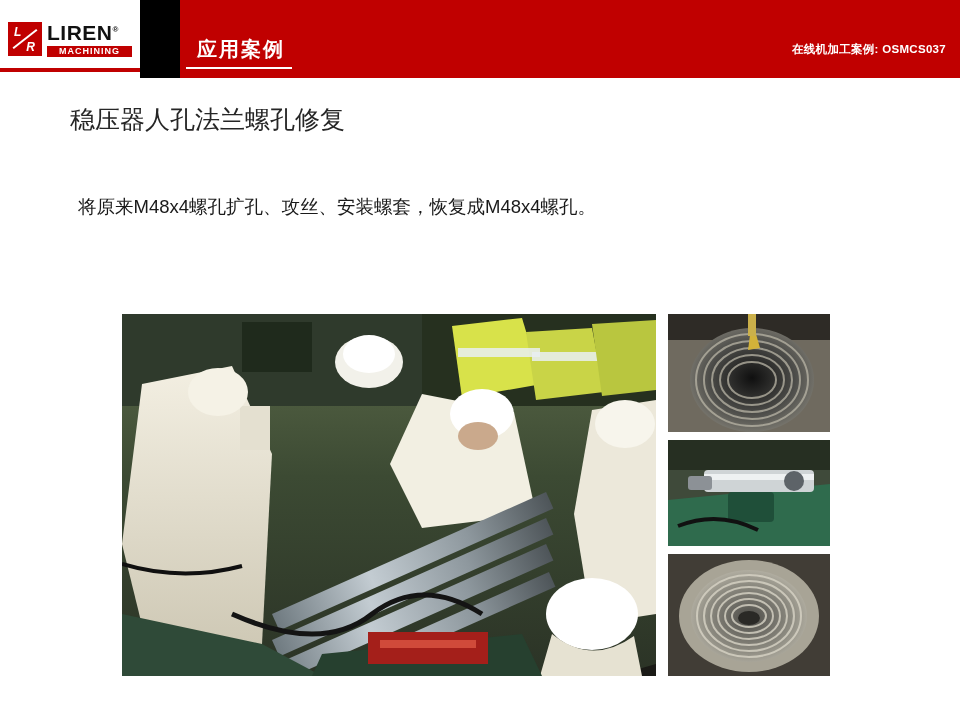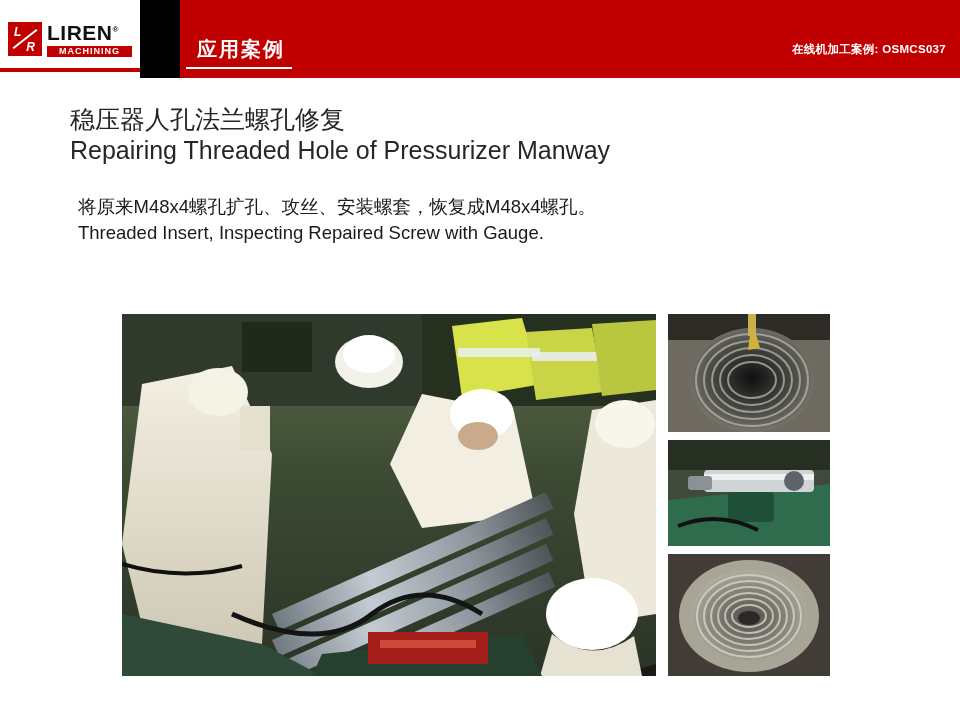--- a/index.html
+++ b/index.html
@@ -214,26 +214,24 @@
     <div class="section-title">应用案例</div>
     <div class="title-underline"></div>
 
     <div class="case-code">在线机加工案例: OSMCS037</div>
   </div>
 
   <div class="body-area">
 
     <div class="headline">
       <div class="cn">稳压器人孔法兰螺孔修复</div>
-      <div class="en">Repairing Threaded Hole of Pressurizer Manway</div>
     </div>
 
     <div class="desc">
       <span class="line">将原来M48x4螺孔扩孔、攻丝、安装螺套，恢复成M48x4螺孔。</span>
-      <span class="line">Threaded Insert, Inspecting Repaired Screw with Gauge.</span>
     </div>
 
     <div class="photos">
 
       <div class="photo-main">
         <svg class="ph-svg" viewBox="0 0 534 362" preserveAspectRatio="none">
           <defs>
             <linearGradient id="gbg" x1="0" y1="0" x2="0" y2="1">
               <stop offset="0%" stop-color="#5d6b4a"></stop>
               <stop offset="45%" stop-color="#3c4a33"></stop>

